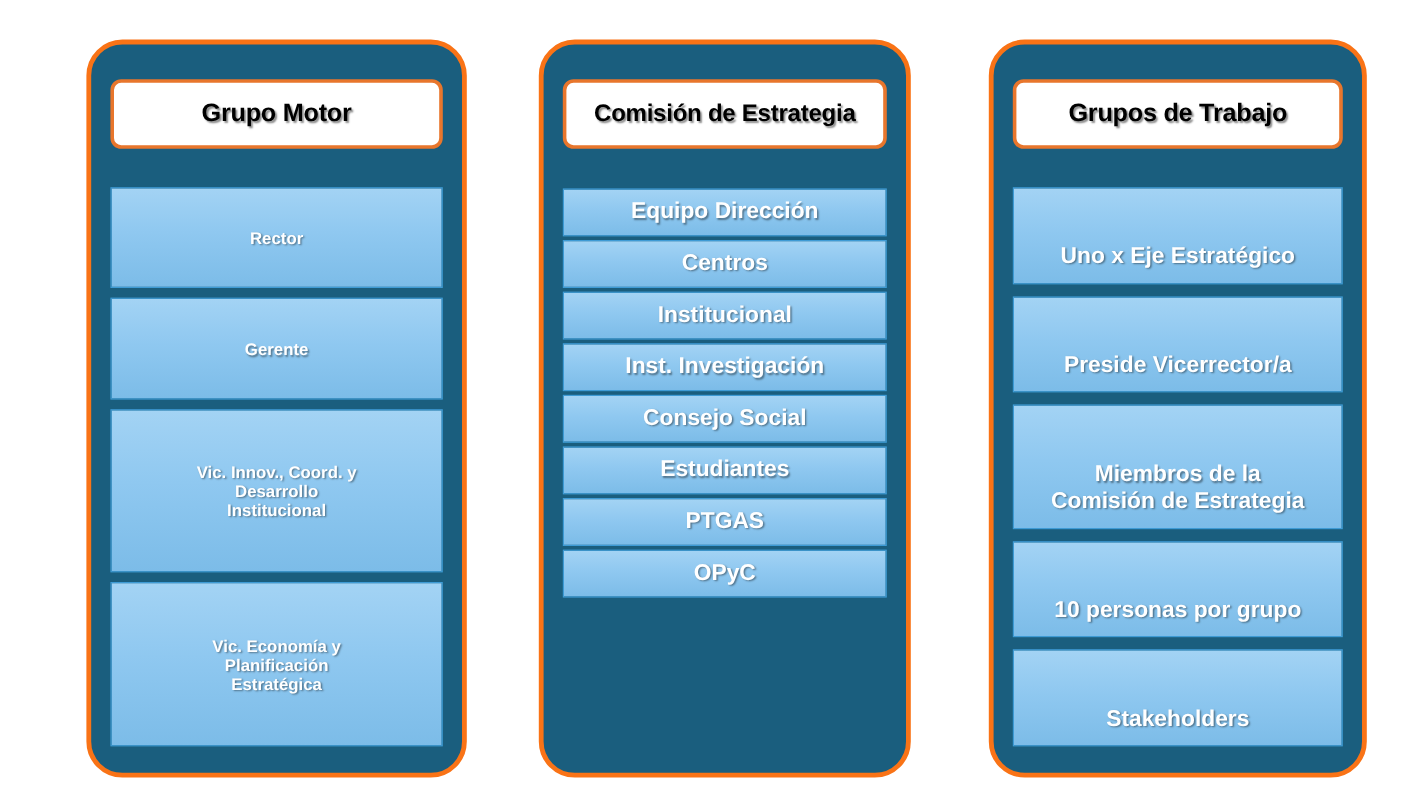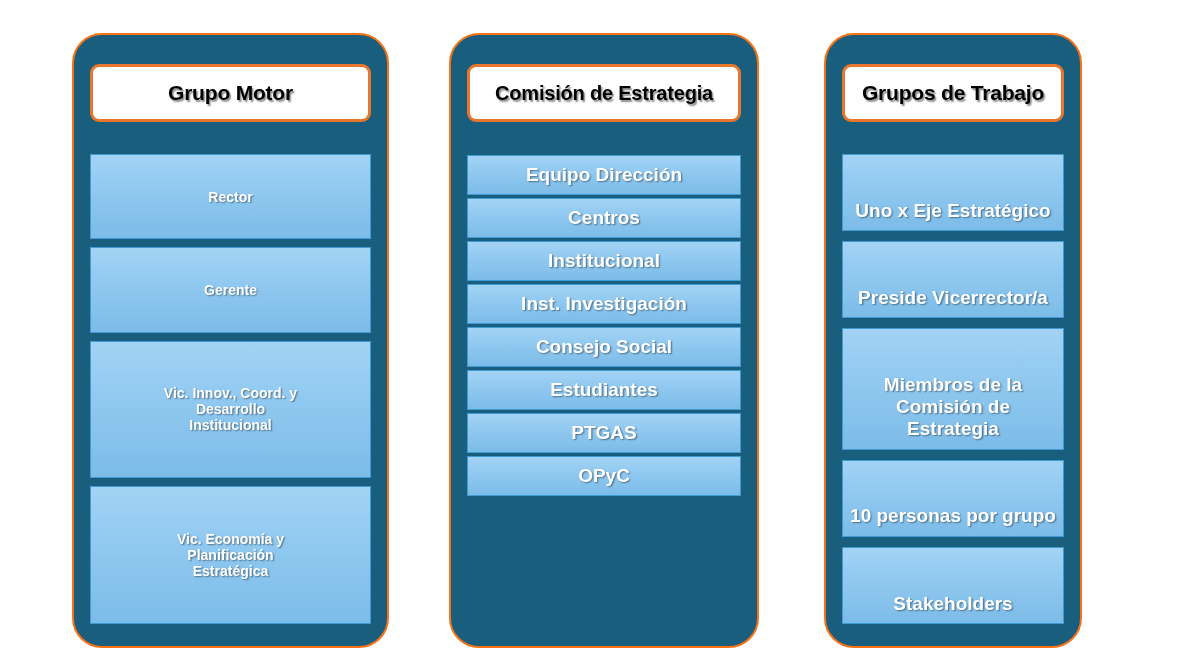--- a/index.html
+++ b/index.html
@@ -25,28 +25,28 @@
     justify-content: flex-start;
     align-items: flex-start;
   }
 
   
   .column {
     position: absolute;
     top: 33px;
     height: 615px;
     background: #1A5E7E;
-    border: 2px solid #f97316;
+    border: 4px solid #f97316;
     border-radius: 30px;
     box-sizing: border-box;
     padding: 0;
   }
   .column.c1 { left: 72px;  width: 317px; }
   .column.c2 { left: 449px; width: 310px; }
-  .column.c3 { left: 824px; width: 258px; }
+  .column.c3 { left: 824px; width: 315px; }
 
   
   .col-header {
     position: absolute;
     left: 16px;
     right: 16px;
     top: 29px;
     height: 58px;
     background: #FFFFFF;
     border: 3px solid #E8762C;

